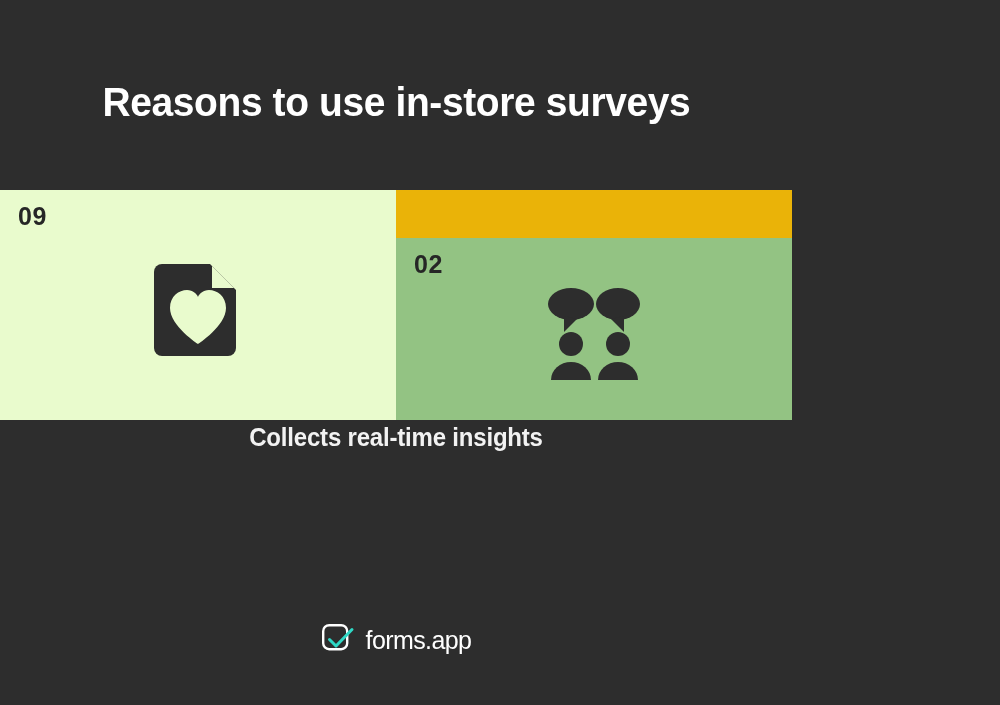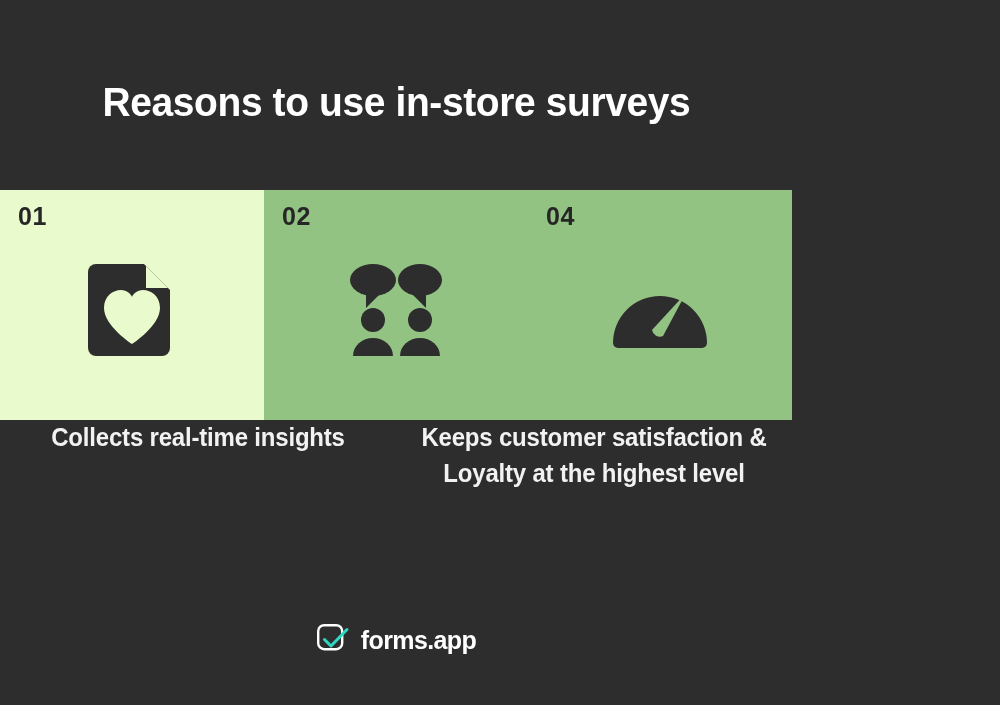--- a/index.html
+++ b/index.html
@@ -51,21 +51,21 @@
     display: flex;
   }
   .panel {
     flex: 1 1 25%;
     position: relative;
     display: flex;
     align-items: center;
     justify-content: center;
   }
   .panel.light { background: #e9fbcd; }
-  .panel.sage  { background: #93c383; }
+  .panel.sage  { background: #93c383; margin-top: 48px; }
 
   .panel-number {
     position: absolute;
     top: 12px;
     left: 18px;
     font-family: "Liberation Sans Narrow", "Liberation Sans", sans-serif;
     font-size: 25px;
     font-weight: bold;
     color: #262626;
     letter-spacing: 0.5px;
@@ -120,37 +120,37 @@
   }
   .logo-mark {
     width: 34px;
     height: 34px;
     position: relative;
   }
   .logo-wordmark {
     color: #ffffff;
     font-family: "Liberation Sans", sans-serif;
     font-size: 25px;
-    font-weight: bold;
+    font-weight: normal;
     letter-spacing: -0.6px;
   }
 </style>
 </head>
 <body>
 
 <div class="poster">
 
   <div class="header">
     <h1 class="poster-title">Reasons to use in-store surveys</h1>
   </div>
 
   <div class="band">
 
     <div class="panel light">
-      <span class="panel-number">01</span>
+      <span class="panel-number">09</span>
       <span class="panel-icon">
         <svg width="92" height="100" viewBox="0 0 92 100" aria-hidden="true">
           <path d="M10 4 h48 l26 26 v58 a8 8 0 0 1 -8 8 h-66 a8 8 0 0 1 -8 -8 v-76 a8 8 0 0 1 8 -8 z" fill="#2d2d2d"></path>
           <path d="M60 6 v22 h22 z" fill="#e9fbcd"></path>
           <path d="M46 84 C 46 84 18 66 18 48 C 18 36 27 30 35 30 C 41 30 45 34 46 37 C 47 34 51 30 57 30 C 65 30 74 36 74 48 C 74 66 46 84 46 84 Z" fill="#e9fbcd"></path>
         </svg>
       </span>
     </div>
 
     <div class="panel sage">
@@ -167,38 +167,26 @@
           <circle cx="27" cy="58" r="12" fill="#2d2d2d"></circle>
           <path d="M7 94 a20 18 0 0 1 40 0 z" fill="#2d2d2d"></path>
 
           <circle cx="74" cy="58" r="12" fill="#2d2d2d"></circle>
           <path d="M54 94 a20 18 0 0 1 40 0 z" fill="#2d2d2d"></path>
         </svg>
       </span>
     </div>
 
 
-    <div class="panel sage">
-      <span class="panel-number">04</span>
-      <span class="panel-icon">
-        <svg width="100" height="78" viewBox="0 0 100 78" aria-hidden="true">
-          <path d="M3 72 a47 47 0 0 1 94 0 a5 5 0 0 1 -5 5 h-84 a5 5 0 0 1 -5 -5 z" fill="#2d2d2d"></path>
-          <path d="M76 22 L42 59 a8 8 0 0 0 11 6 z" fill="#93c383"></path>
-        </svg>
-      </span>
-    </div>
 
   </div>
 
   <div class="captions">
     <div class="caption-cell">
       <span class="caption-text">Collects real-time insights</span>
-    </div>
-    <div class="caption-cell">
-      <span class="caption-text">Keeps customer satisfaction &amp; Loyalty at the highest level</span>
     </div>
   </div>
 
   <div class="footer">
     <div class="logo">
       <span class="logo-mark">
         <svg width="34" height="34" viewBox="0 0 34 34" aria-hidden="true">
           <rect x="2.2" y="2.2" width="24" height="24" rx="6" fill="none" stroke="#ffffff" stroke-width="2.4"></rect>
           <path d="M8.5 16.5 L15 23 L31 6.5" fill="none" stroke="#2fd8c5" stroke-width="3" stroke-linecap="round" stroke-linejoin="round"></path>
         </svg>

